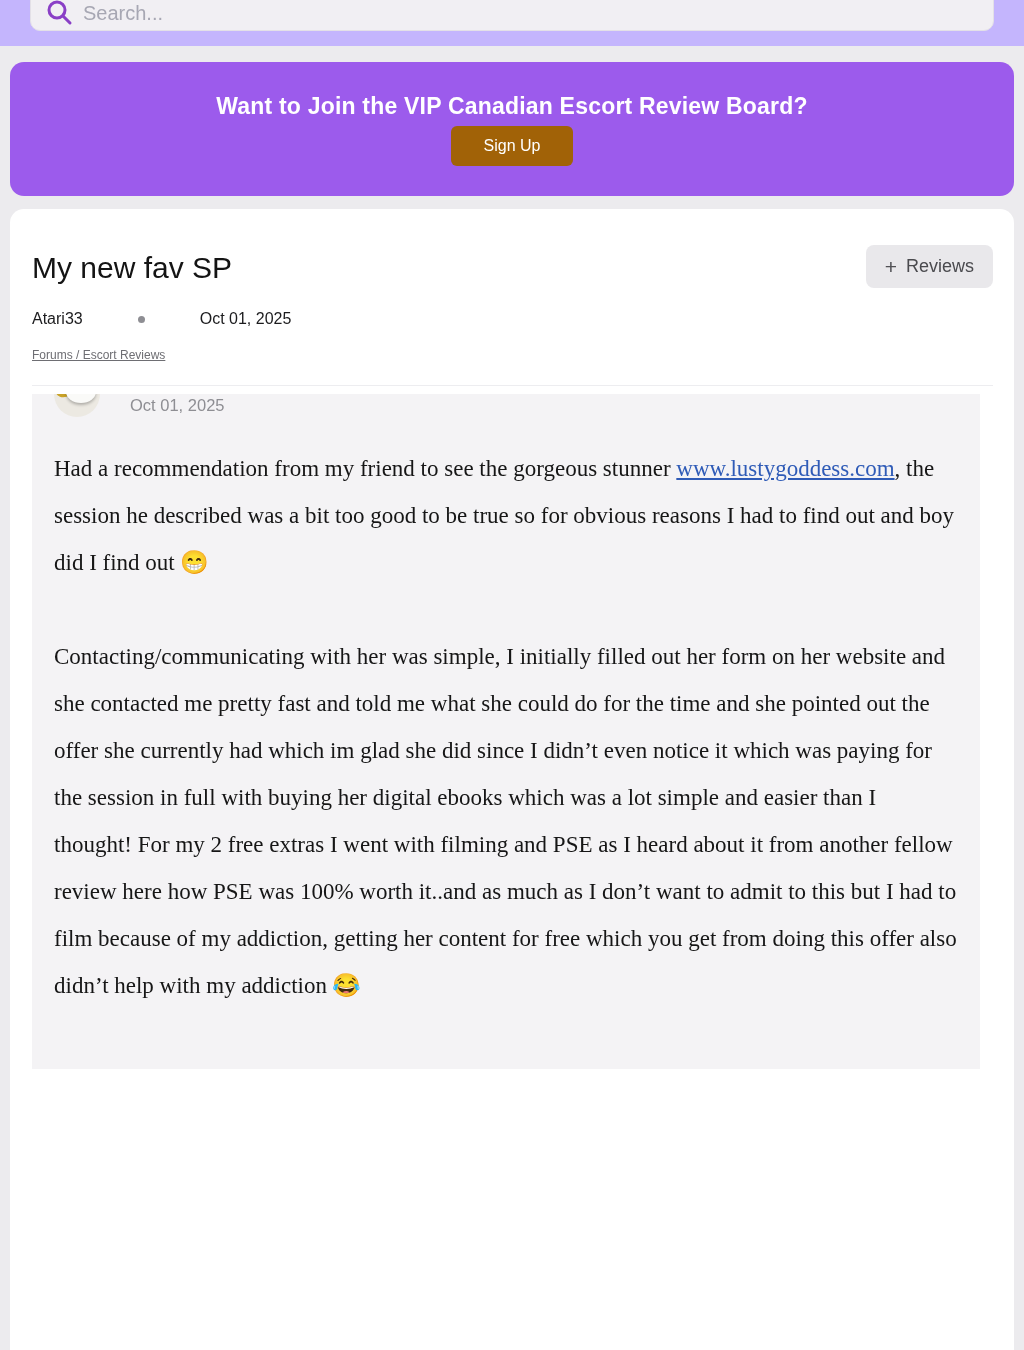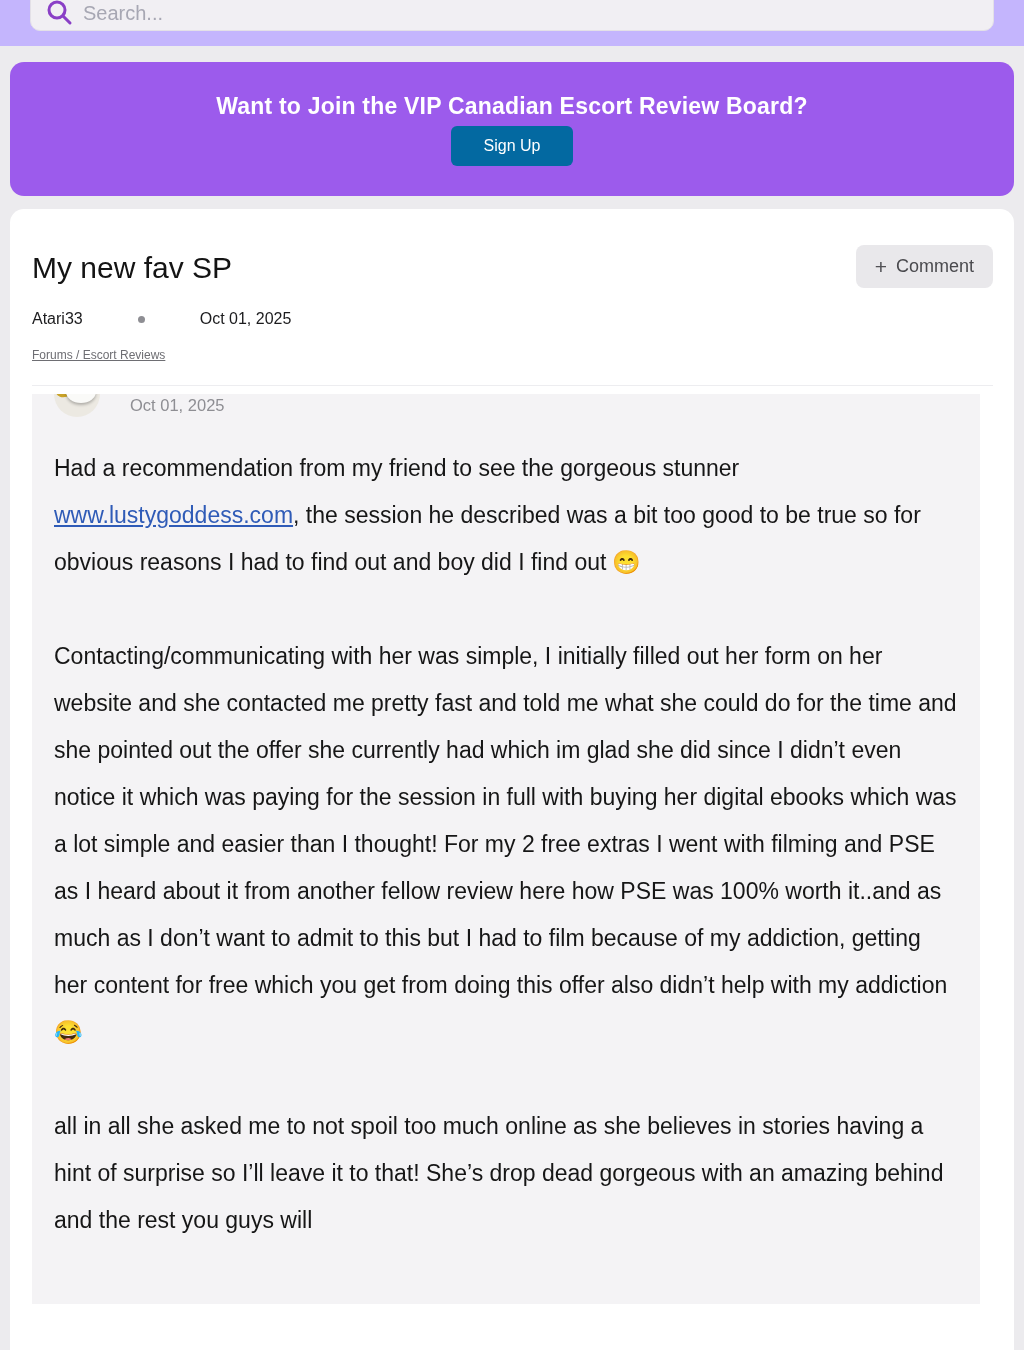--- a/index.html
+++ b/index.html
@@ -47,21 +47,21 @@
     justify-content: center;
     gap: 6px;
   }
   .banner-title {
     color: #FFFFFF;
     font-size: 23px;
     font-weight: bold;
     letter-spacing: 0.2px;
   }
   .signup-btn {
-    background: #0369a1;
+    background: #a16207;
     color: #FFFFFF;
     border: none;
     font-family: "Liberation Sans", sans-serif;
     font-size: 16px;
     padding: 11px 33px;
     border-radius: 6px;
     cursor: pointer;
   }
 
   
@@ -168,20 +168,21 @@
   .post-date {
     font-size: 16.5px;
     color: #8E8E93;
     padding-bottom: 2px;
   }
   .post-body p {
     font-size: 23px;
     line-height: 47px;
     color: #161616;
     margin-top: 28px;
+    font-family: Liberation Serif, serif;
   }
   .post-body p + p { margin-top: 47px; }
   .post-link {
     color: #2F5BB7;
     text-decoration: underline;
     cursor: pointer;
   }
 </style>
 </head>
 <body>
@@ -201,21 +202,21 @@
 <section class="banner">
   <h2 class="banner-title">Want to Join the VIP Canadian Escort Review Board?</h2>
   <button class="signup-btn">Sign Up</button>
 </section>
 
 <main class="card">
   <div class="card-head">
     <h1 class="thread-title">My new fav SP</h1>
     <button class="comment-btn">
       <span class="plus-glyph">+</span>
-      <span>Comment</span>
+      <span>Reviews</span>
     </button>
   </div>
 
   <div class="meta-row">
     <span>Atari33</span>
     <span class="meta-dot"></span>
     <span>Oct 01, 2025</span>
   </div>
 
   <a class="breadcrumb">Forums / Escort Reviews</a>
@@ -227,16 +228,15 @@
       <div class="avatar">
         <span class="gold"></span>
         <span class="shine"></span>
       </div>
       <span class="post-date">Oct 01, 2025</span>
     </div>
 
     <div class="post-body">
       <p><span>Had a recommendation from my friend to see the gorgeous stunner </span><a class="post-link">www.lustygoddess.com</a><span>, the session he described was a bit too good to be true so for obvious reasons I had to find out and boy did I find out 😁</span></p>
       <p>Contacting/communicating with her was simple, I initially filled out her form on her website and she contacted me pretty fast and told me what she could do for the time and she pointed out the offer she currently had which im glad she did since I didn’t even notice it which was paying for the session in full with buying her digital ebooks which was a lot simple and easier than I thought! For my 2 free extras I went with filming and PSE as I heard about it from another fellow review here how PSE was 100% worth it..and as much as I don’t want to admit to this but I had to film because of my addiction, getting her content for free which you get from doing this offer also didn’t help with my addiction 😂</p>
-      <p>all in all she asked me to not spoil too much online as she believes in stories having a hint of surprise so I’ll leave it to that! She’s drop dead gorgeous with an amazing behind and the rest you guys will</p>
     </div>
   </article>
 </main>
 
 </body></html>

